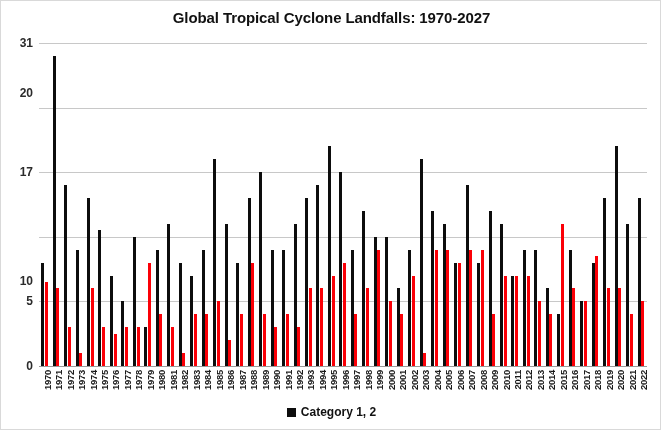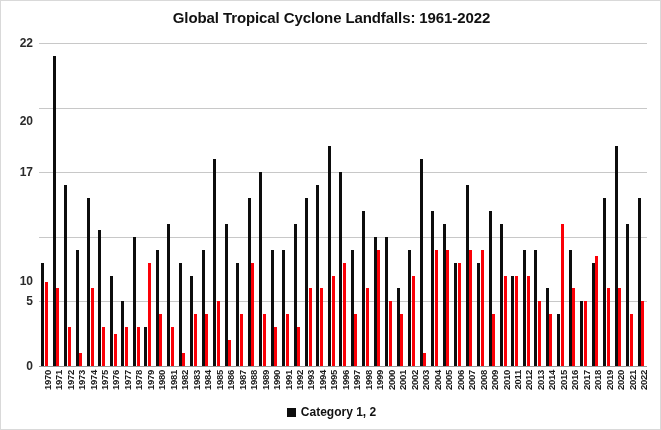--- a/index.html
+++ b/index.html
@@ -145,38 +145,38 @@
     font-size: 12px;
     font-weight: bold;
     color: #111111;
   }
 </style>
 </head>
 <body>
 
 <div id="chart-frame">
 
-  <div id="chart-title">Global Tropical Cyclone Landfalls: 1961-2022</div>
+  <div id="chart-title">Global Tropical Cyclone Landfalls: 1970-2027</div>
 
   <div id="plot-area">
     <div id="gridlines">
         <div class="axis-line" style="top: 323px;"></div>
         <div class="gridline" style="top: 258.4px;"></div>
         <div class="gridline" style="top: 193.8px;"></div>
         <div class="gridline" style="top: 129.2px;"></div>
         <div class="gridline" style="top: 64.6px;"></div>
         <div class="gridline" style="top: 0px;"></div>
       </div>
     <div id="ytick-labels">
         <div class="ytick-label" style="top: 323px;">0</div>
         <div class="ytick-label" style="top: 258.4px;">5</div>
         <div class="ytick-label" style="top: 193.8px; margin-top: 44px;">10</div>
         <div class="ytick-label" style="top: 129.2px;">17</div>
-        <div class="ytick-label" style="top: 78px;">20</div>
-        <div class="ytick-label" style="top: 0px;">22</div>
+        <div class="ytick-label" style="top: 50px;">20</div>
+        <div class="ytick-label" style="top: 0px;">31</div>
       </div>
     <div id="bars-layer">
         <div class="year-group" style="left: 2.13585px; width: 7.2px;">
           <div class="bar bar-cat12" style="height: 103.36px; background: rgb(13, 13, 13);"></div>
           <div class="bar bar-cat345" style="height: 83.98px; background: rgb(251, 0, 7);"></div>
         </div>
         <div class="year-group" style="left: 13.6075px; width: 7.2px;">
           <div class="bar bar-cat12" style="height: 310.08px; background: rgb(13, 13, 13);"></div>
           <div class="bar bar-cat345" style="height: 77.52px; background: rgb(251, 0, 7);"></div>
         </div>

